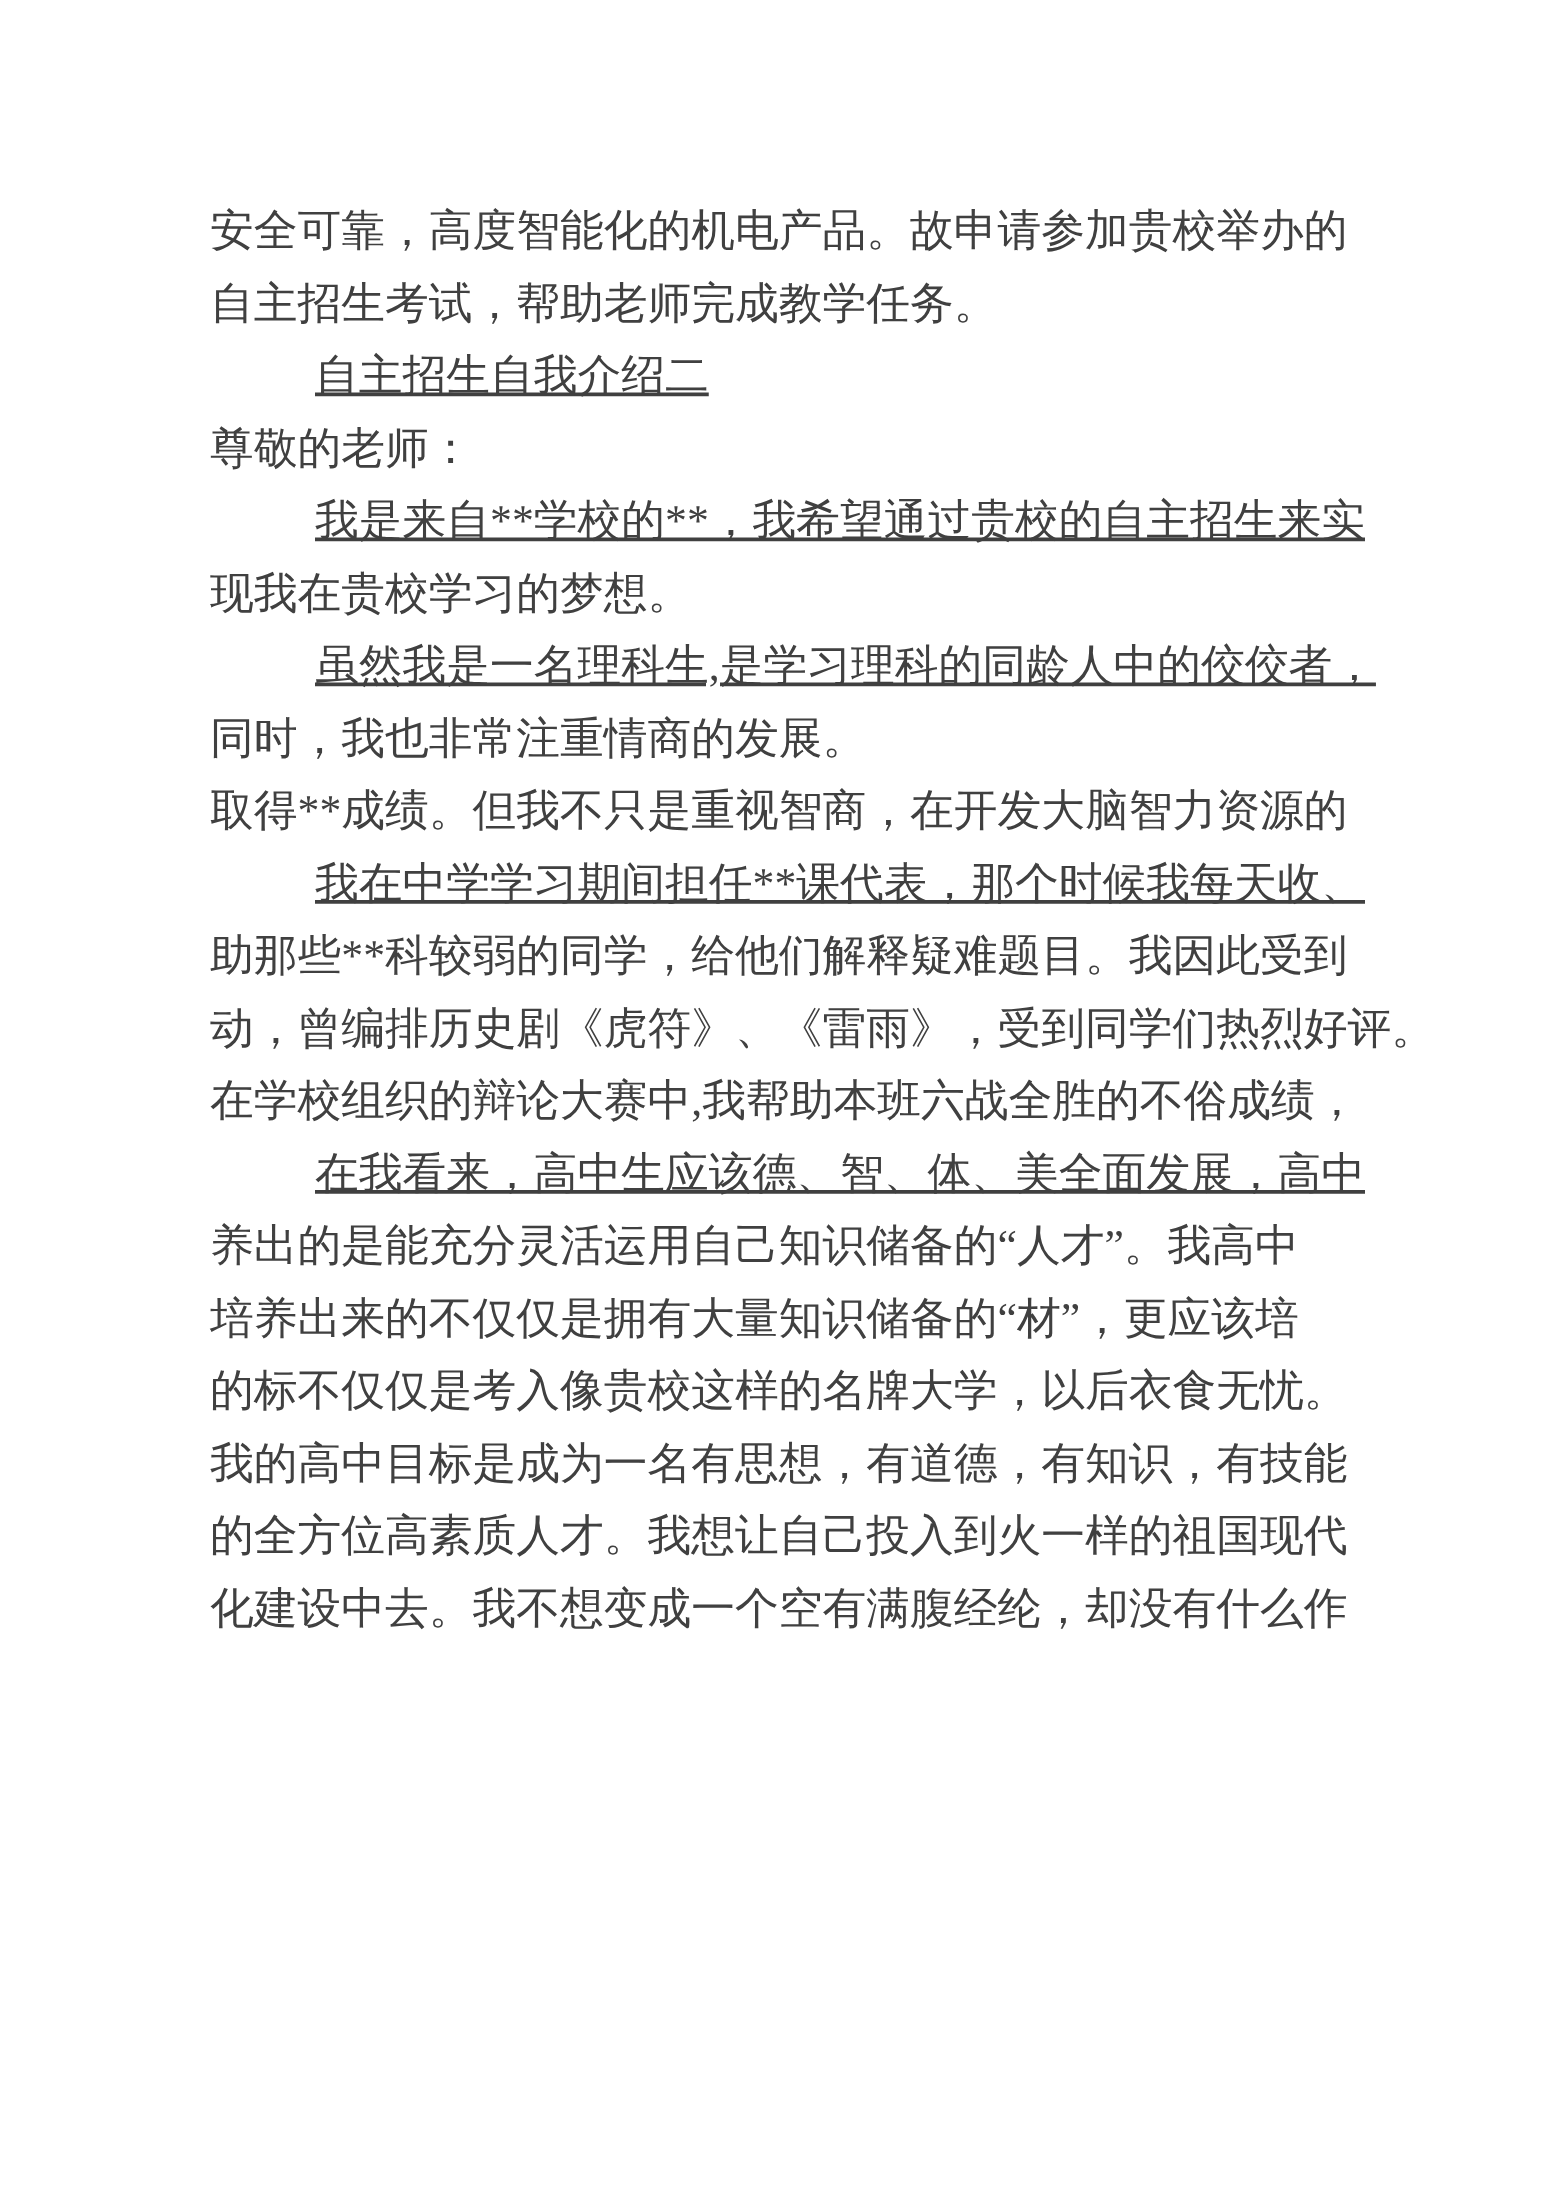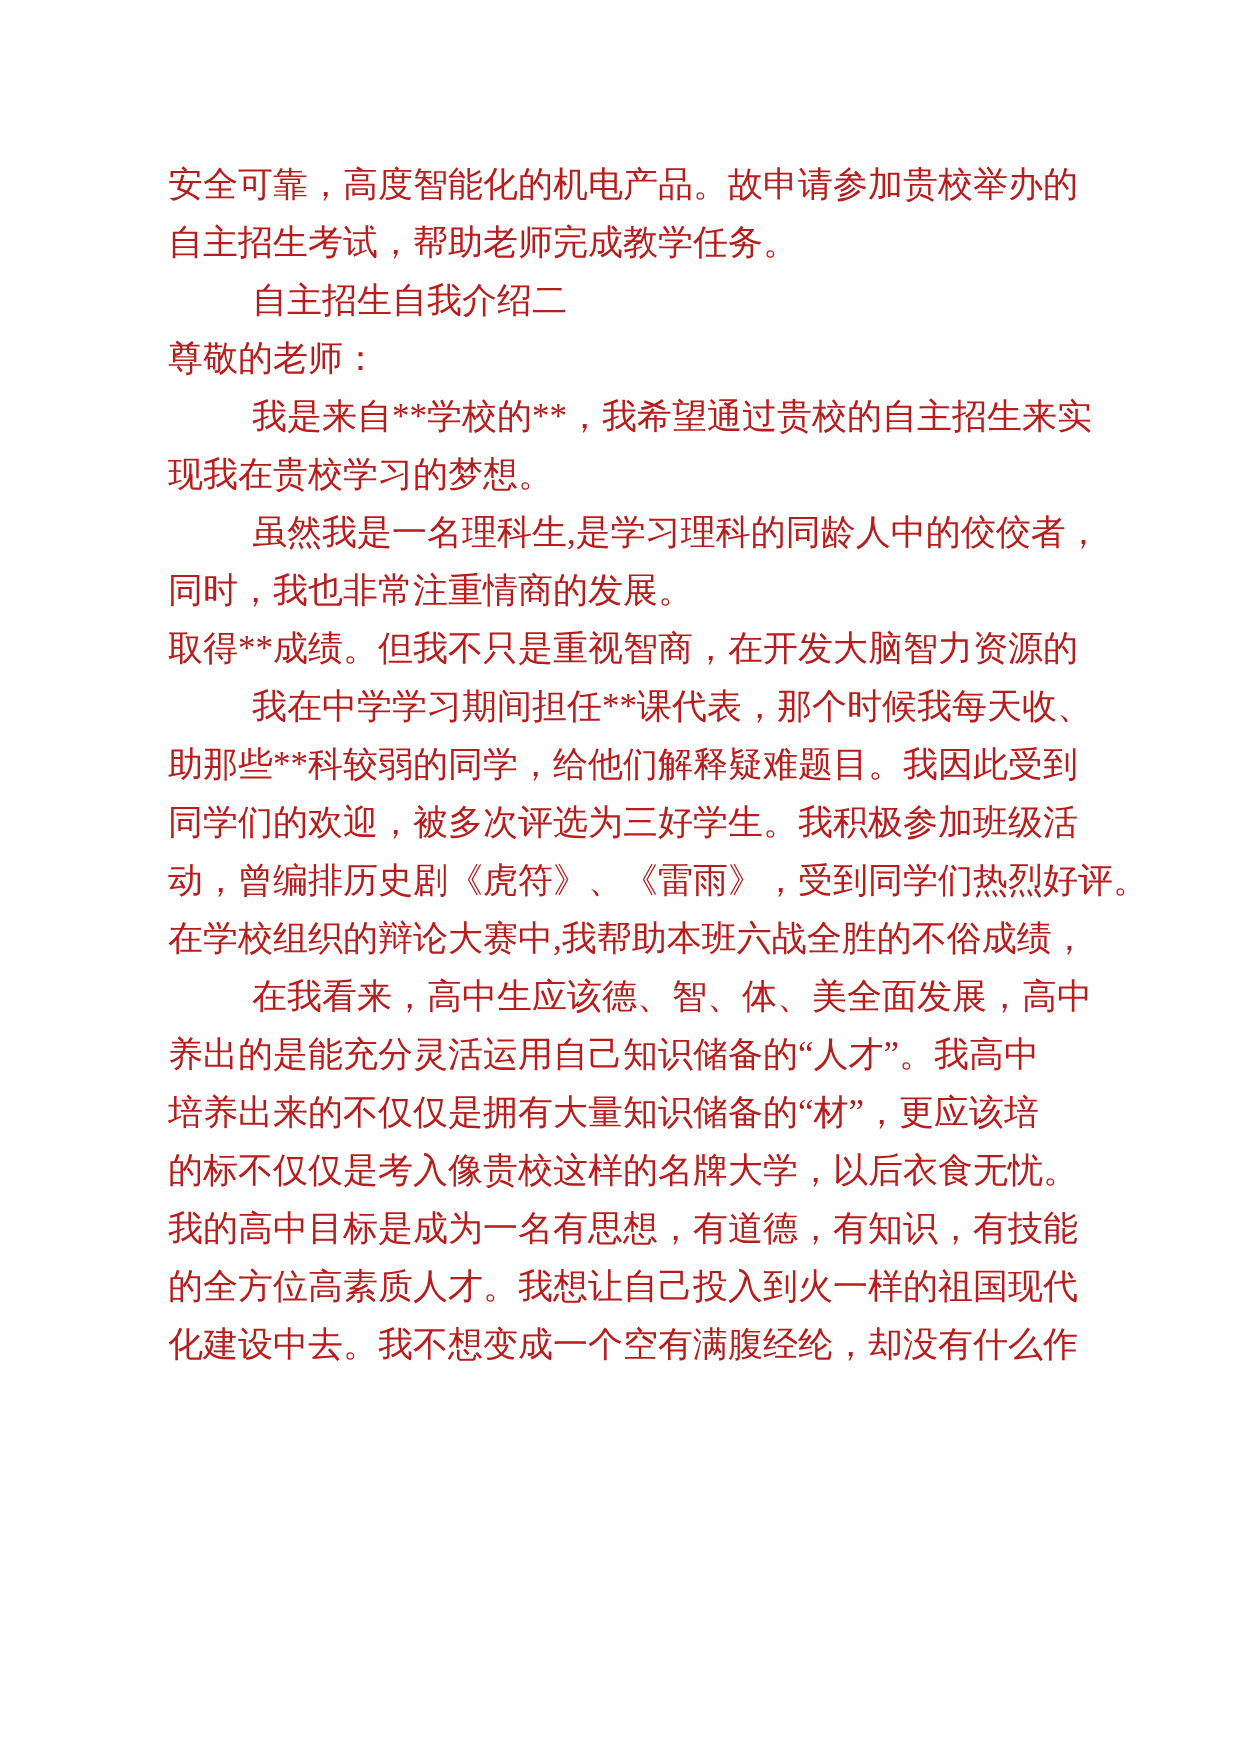--- a/index.html
+++ b/index.html
@@ -17,50 +17,50 @@
     width: 1241px;
     height: 1754px;
     background: #ffffff;
     overflow: hidden;
   }
   .textblock {
     position: absolute;
     left: 168px;
     top: 156px;
     width: 915px;
-    color: #b91c1c;
+    color: #404040;
   }
   .line {
     height: 58px;
     line-height: 58px;
     font-size: 35px;
     white-space: nowrap;
     letter-spacing: 0;
   }
   .indent {
     padding-left: 84px;
+    text-decoration: underline;
   }
 </style>
 </head>
 <body>
 
 <div class="page">
   <div class="textblock">
     <div class="line">安全可靠，高度智能化的机电产品。故申请参加贵校举办的</div>
     <div class="line">自主招生考试，帮助老师完成教学任务。</div>
     <div class="line indent">自主招生自我介绍二</div>
     <div class="line">尊敬的老师：</div>
     <div class="line indent">我是来自**学校的**，我希望通过贵校的自主招生来实</div>
     <div class="line">现我在贵校学习的梦想。</div>
     <div class="line indent">虽然我是一名理科生,是学习理科的同龄人中的佼佼者，</div>
     <div class="line">同时，我也非常注重情商的发展。</div>
     <div class="line">取得**成绩。但我不只是重视智商，在开发大脑智力资源的</div>
     <div class="line indent">我在中学学习期间担任**课代表，那个时候我每天收、</div>
     <div class="line">助那些**科较弱的同学，给他们解释疑难题目。我因此受到</div>
-    <div class="line">同学们的欢迎，被多次评选为三好学生。我积极参加班级活</div>
     <div class="line">动，曾编排历史剧《虎符》、《雷雨》，受到同学们热烈好评。</div>
     <div class="line">在学校组织的辩论大赛中,我帮助本班六战全胜的不俗成绩，</div>
     <div class="line indent">在我看来，高中生应该德、智、体、美全面发展，高中</div>
     <div class="line">养出的是能充分灵活运用自己知识储备的“人才”。我高中</div>
     <div class="line">培养出来的不仅仅是拥有大量知识储备的“材”，更应该培</div>
     <div class="line">的标不仅仅是考入像贵校这样的名牌大学，以后衣食无忧。</div>
     <div class="line">我的高中目标是成为一名有思想，有道德，有知识，有技能</div>
     <div class="line">的全方位高素质人才。我想让自己投入到火一样的祖国现代</div>
     <div class="line">化建设中去。我不想变成一个空有满腹经纶，却没有什么作</div>
   </div>

